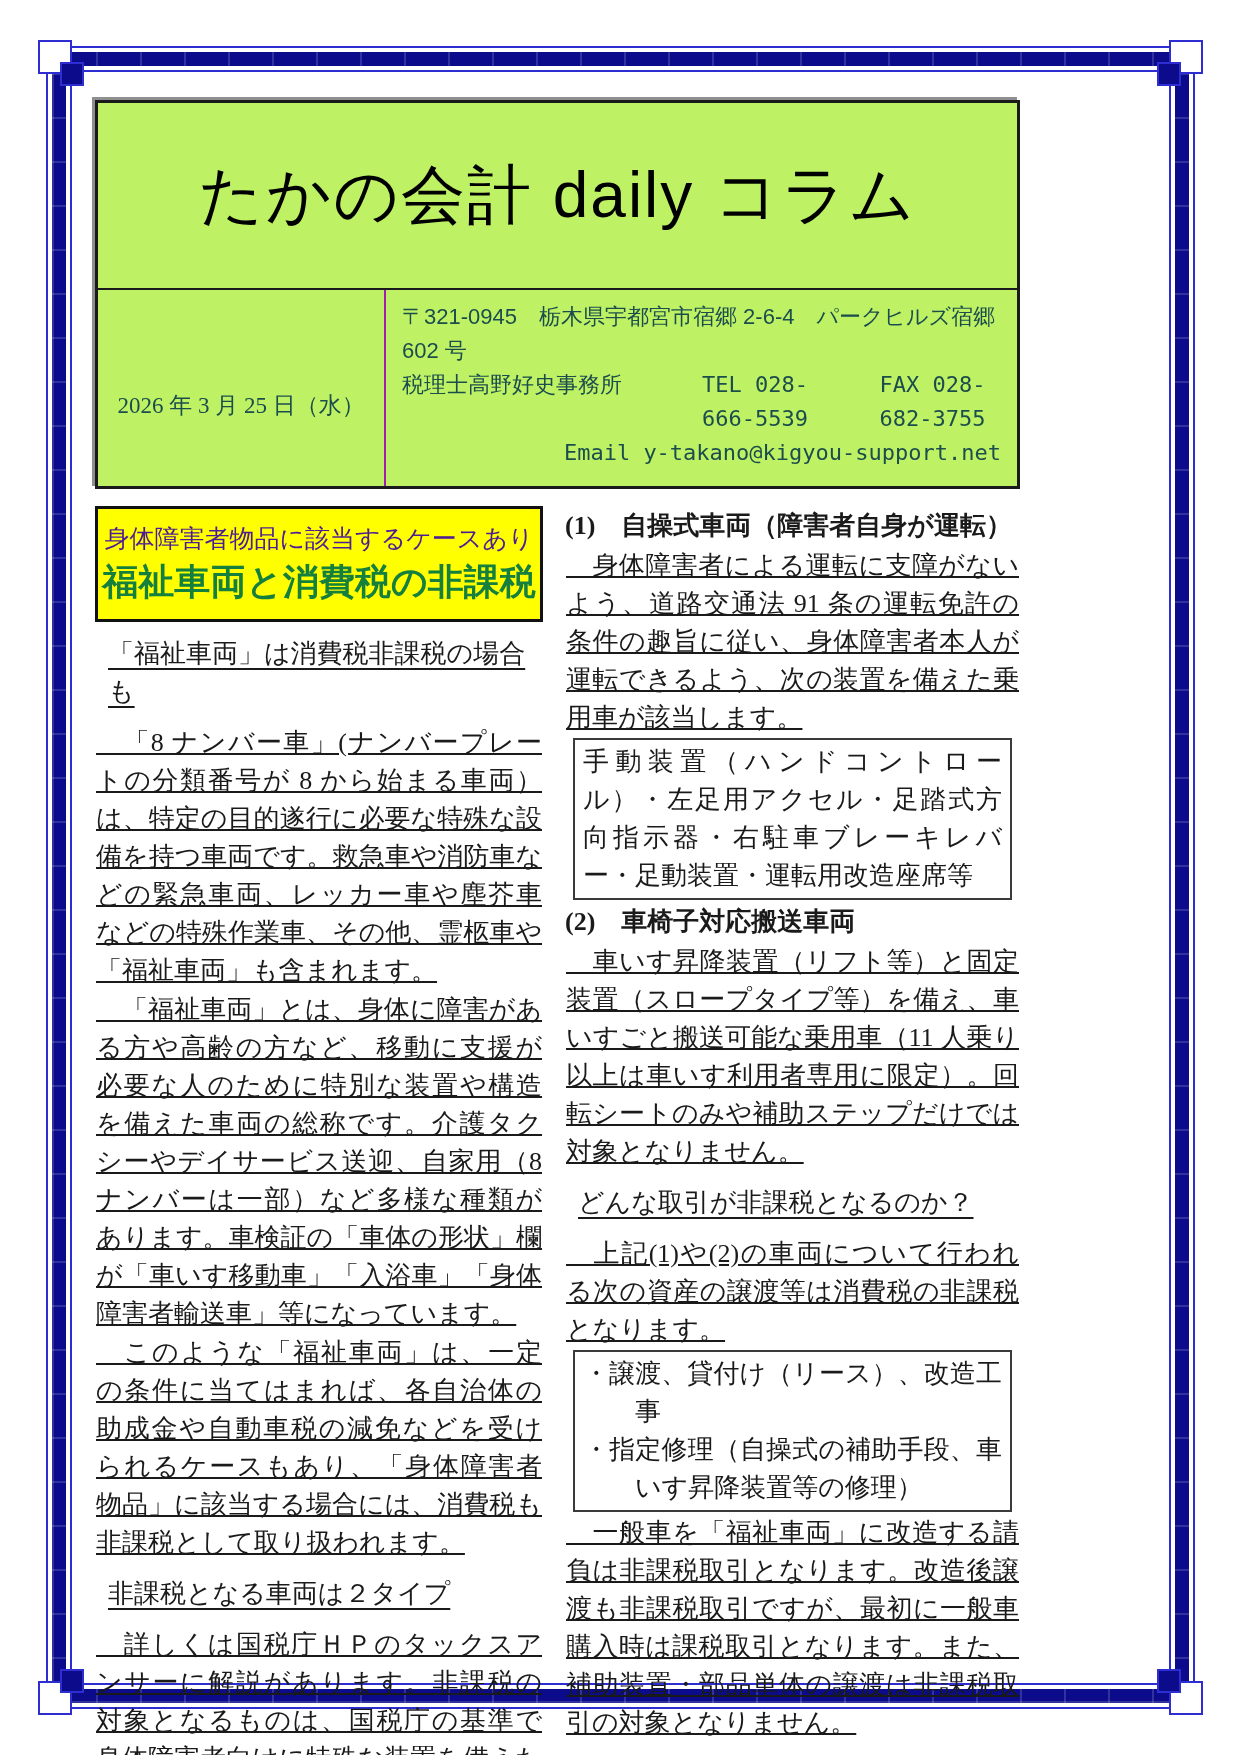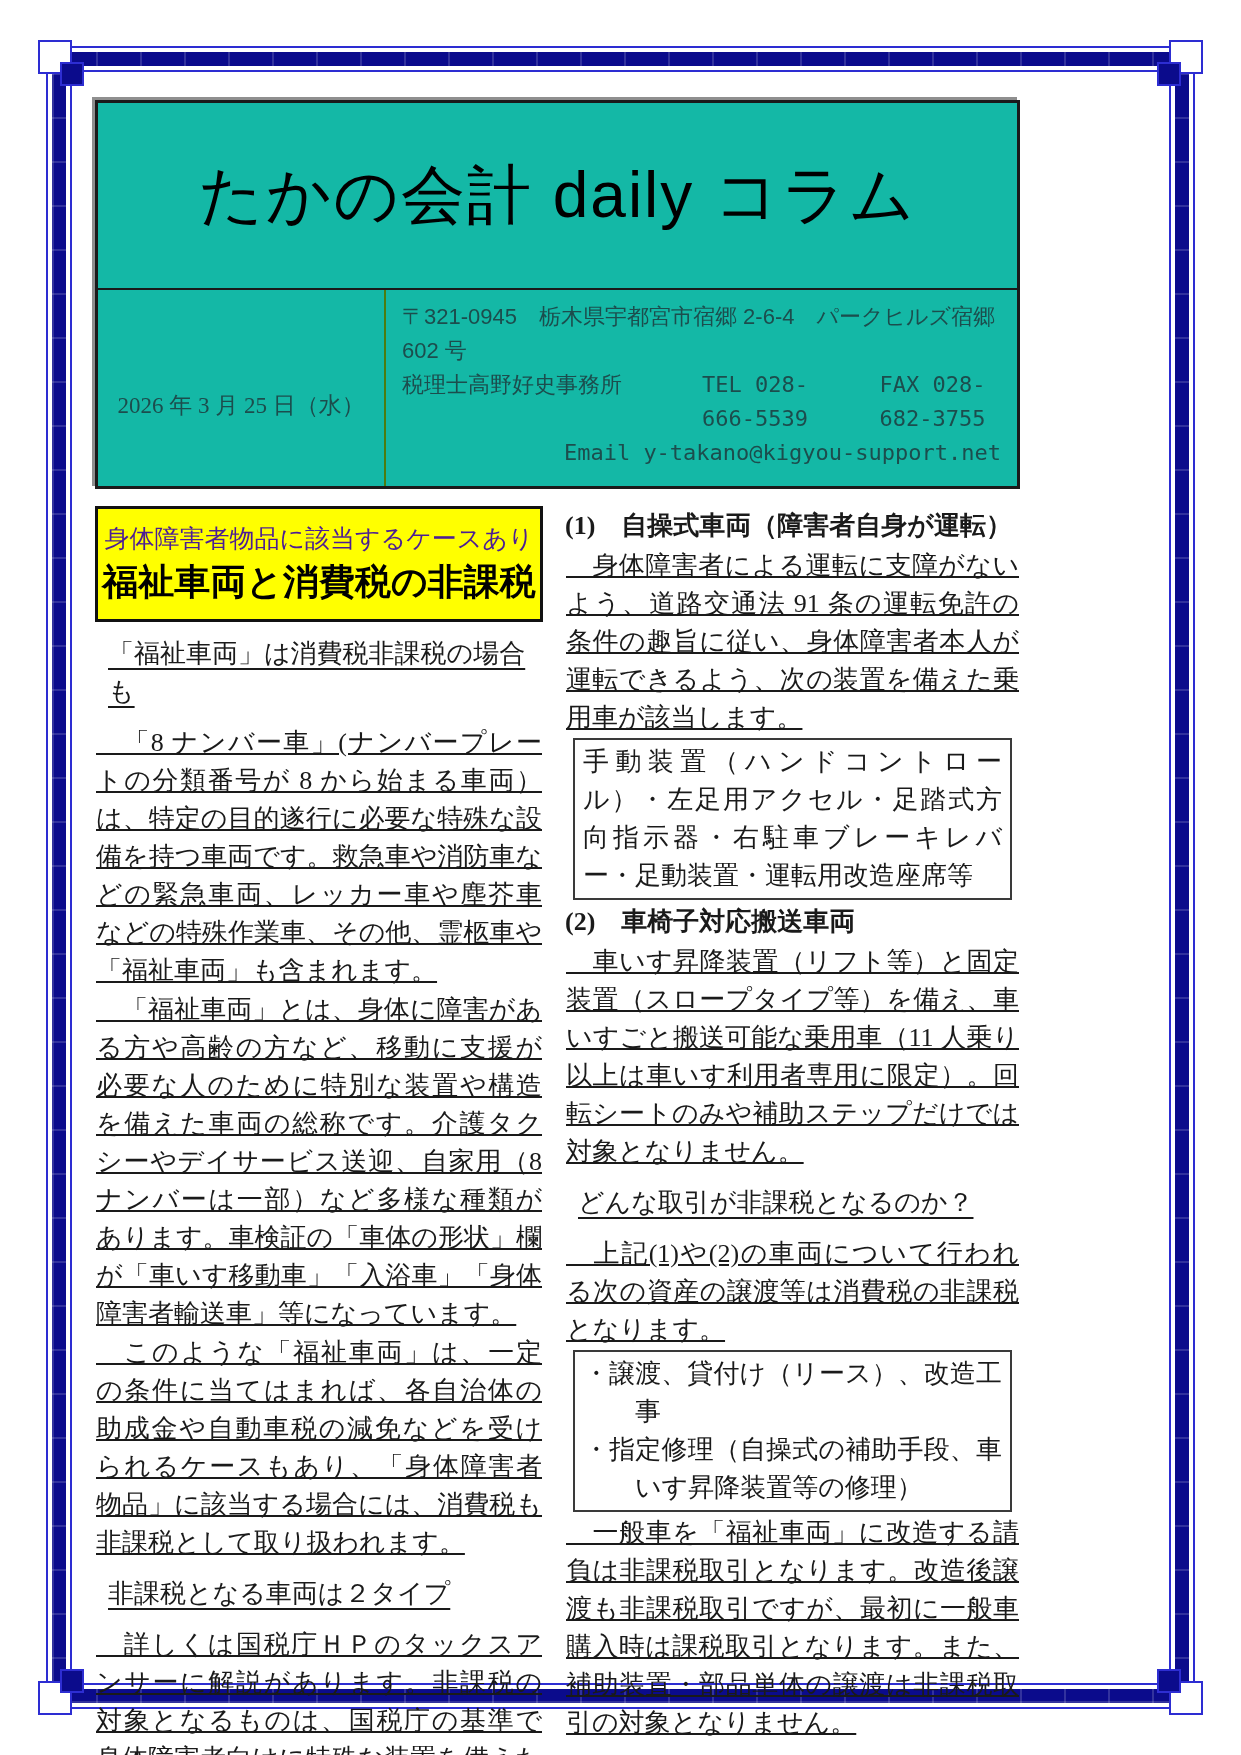--- a/index.html
+++ b/index.html
@@ -24,31 +24,31 @@
   .knot-small { width:20px; height:20px; border:2px solid #2d2dd2; background:#0b0b8c; }
   .tl1{left:38px;top:40px}.tl2{left:60px;top:62px}
   .tr1{right:38px;top:40px}.tr2{right:60px;top:62px}
   .bl1{left:38px;bottom:40px}.bl2{left:60px;bottom:62px}
   .br1{right:38px;bottom:40px}.br2{right:60px;bottom:62px}
 
   
   .doc { position:absolute; left:95px; top:100px; width:925px; z-index:2; }
 
   .masthead {
-    border:3px solid #1a1a1a; background:#14b8a6;
+    border:3px solid #1a1a1a; background:#bef264;
     box-shadow:-3px -3px 0 0 #8f8f8f;
   }
   .masthead-title {
     height:185px; display:flex; align-items:center; justify-content:center;
     font-family:"Liberation Sans","DejaVu Sans",sans-serif;
     font-size:64px; font-weight:500; letter-spacing:2px; color:#000;
   }
   .masthead-contact { display:flex; border-top:2px solid #1a1a1a; min-height:140px; }
   .contact-date {
-    width:288px; flex:none; border-right:2px solid #4d7c0f;
+    width:288px; flex:none; border-right:2px solid #a21caf;
     display:flex; align-items:center; justify-content:center;
     font-size:23px; color:#1c4d4d; padding-top:34px; box-sizing:border-box;
   }
   .contact-right { flex:1; padding:10px 10px 16px 16px; color:#1c4d4d;
     font-family:"Liberation Sans","DejaVu Sans",sans-serif; font-size:22px; line-height:34px; }
   .contact-row2 { display:flex; }
   .contact-office { flex:none; }
   .contact-telfax { flex:1; display:flex; justify-content:flex-start; gap:50px; padding-left:80px; }
   .mono { font-family:"DejaVu Sans Mono","Liberation Mono",monospace; }
   .contact-email { text-align:right; padding-right:6px; }
@@ -56,21 +56,21 @@
   .columns { display:flex; gap:22px; margin-top:17px; }
   .col-left  { width:448px; flex:none; }
   .col-right { width:455px; flex:none; }
 
   .headline-box {
     border:3px solid #111; background:#ffff00; text-align:center;
     padding:12px 4px 14px; margin-bottom:12px;
     font-family:"Liberation Sans","DejaVu Sans",sans-serif;
   }
   .headline-kicker { font-size:25px; line-height:34px; color:#4c1d95; }
-  .headline-title  { font-size:36px; line-height:46px; font-weight:700; color:#000000; margin-top:4px; }
+  .headline-title  { font-size:36px; line-height:46px; font-weight:700; color:#15803d; margin-top:4px; }
 
   .body-text p { margin:1px; font-size:26px; line-height:38px; text-align:justify;text-decoration:underline; }
   .u-head {
     font-size:26px; line-height:38px; font-weight:400;
     text-decoration:underline; text-underline-offset:6px; text-decoration-thickness:2px;
     margin:13px;
   }
   .g-head {
     font-family:Liberation Serif, serif;
     font-size:26px; line-height:40px; font-weight:700; margin:0;

